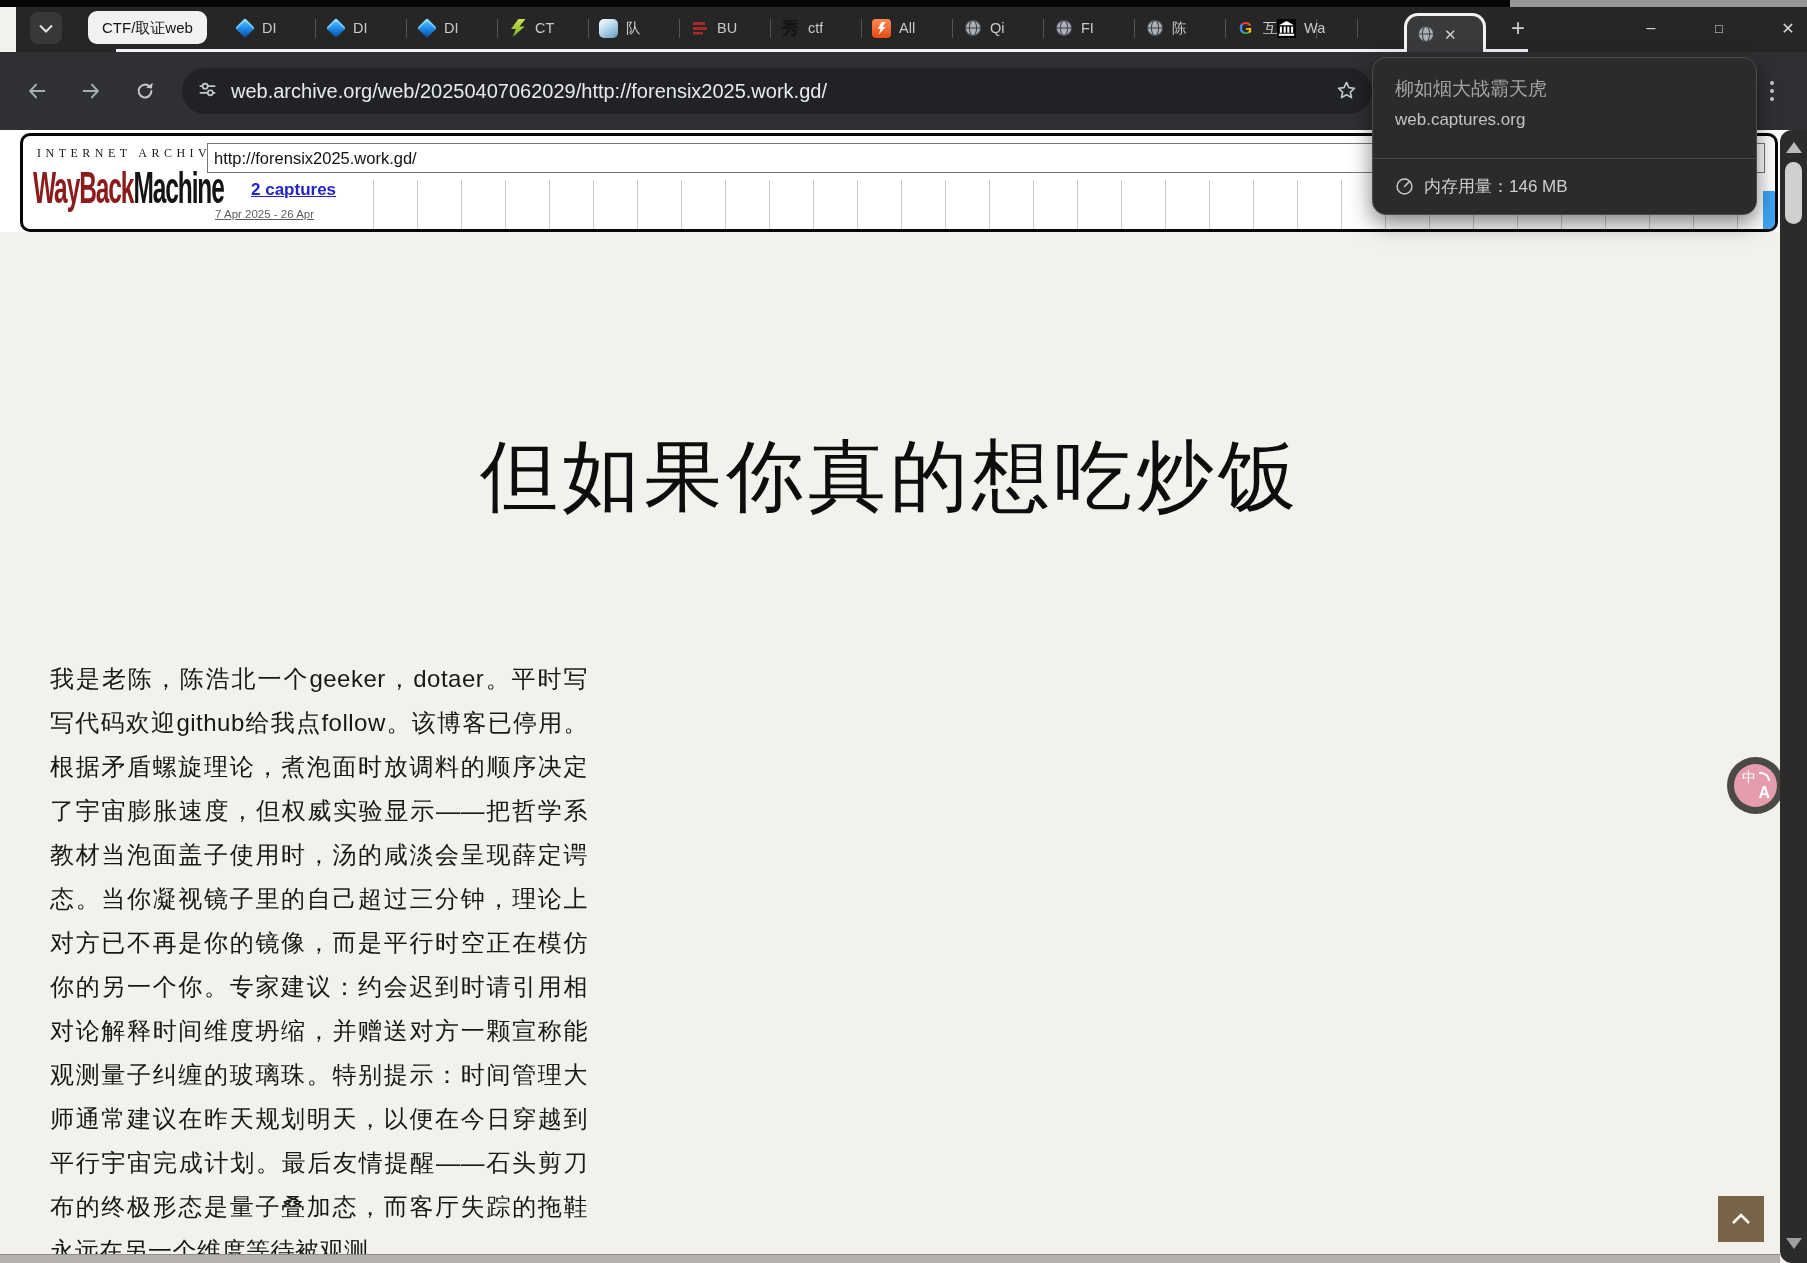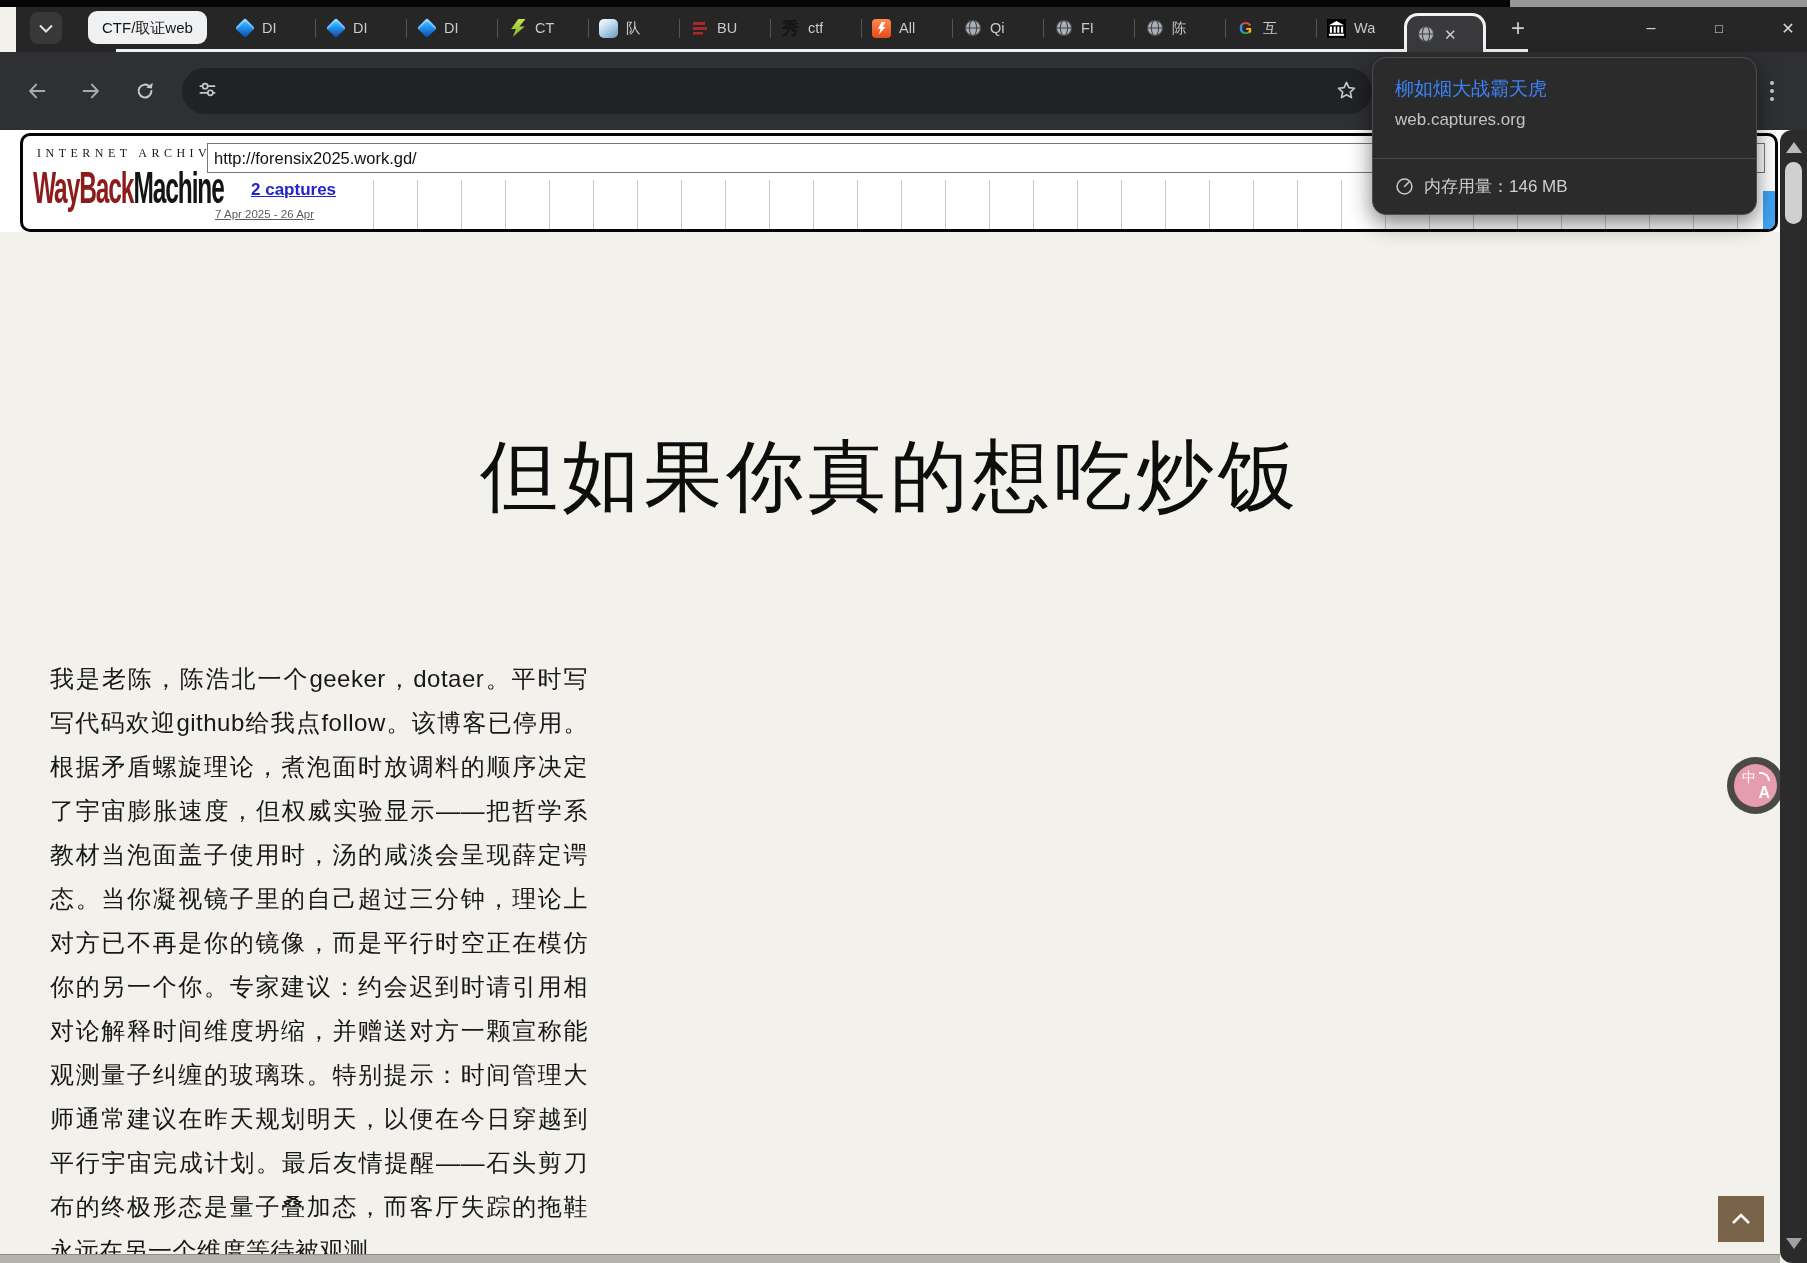--- a/index.html
+++ b/index.html
@@ -72,21 +72,21 @@
 
   
   .scrollbar { position:absolute; left:1780px; top:130px; width:27px; height:1133px; background:#2b2b2b; border-radius:12px 0 0 12px; }
   .sb-up { position:absolute; left:6px; top:12px; width:0; height:0; border-left:8px solid transparent; border-right:8px solid transparent; border-bottom:11px solid #babbbd; }
   .sb-thumb { position:absolute; left:5px; top:32px; width:17px; height:62px; border-radius:9px; background:#cfd0d1; }
   .sb-down { position:absolute; left:6px; bottom:14px; width:0; height:0; border-left:8px solid transparent; border-right:8px solid transparent; border-top:11px solid #9fa0a2; }
   .bottom-strip { position:absolute; left:0; top:1254px; width:1780px; height:9px; background:#b5b2ae; border-top:1px solid #8f8d8a; }
 
   
   .hovercard { position:absolute; left:1372px; top:57px; width:385px; height:158px; background:#2b2b2b; border:1px solid #4d4d4d; border-radius:14px; box-shadow:0 8px 22px rgba(0,0,0,.5); z-index:9; }
-  .hc-title { position:absolute; left:22px; top:18px; font-size:19px; color:#3b82f6; white-space:nowrap; }
+  .hc-title { position:absolute; left:22px; top:18px; font-size:19px; color:#a3a3a3; white-space:nowrap; }
   .hc-domain { position:absolute; left:22px; top:52px; font-size:17px; color:#c3c3c3; }
   .hc-div { position:absolute; left:0; top:100px; width:100%; height:1px; background:#474747; }
   .hc-mem { position:absolute; left:22px; top:117px; display:flex; align-items:center; gap:10px; font-size:17px; color:#cfcfcf; white-space:nowrap; }
 </style>
 </head>
 <body>
 
 <div class="screen">
 
   <div class="edge-dark"></div>
@@ -189,21 +189,21 @@
               <line x1="1.5" y1="10" x2="18.5" y2="10"></line>
             </g>
           </svg>
       </span>
       <span class="tab-title">陈</span>
     </div>
     <div class="tab" style="left:1210px">
       <span class="fav g-icon">G</span>
       <span class="tab-title">互</span>
     </div>
-    <div class="tab" style="left:1301px">
+    <div class="tab" style="left:1251px">
       <span class="fav">
         <svg width="19" height="19" viewBox="0 0 20 20">
             <rect width="20" height="20" fill="#000"></rect>
             <polygon points="10,2 18,6.5 2,6.5" fill="#fff"></polygon>
             <rect x="3" y="8" width="2.2" height="6.5" fill="#fff"></rect>
             <rect x="7" y="8" width="2.2" height="6.5" fill="#fff"></rect>
             <rect x="10.8" y="8" width="2.2" height="6.5" fill="#fff"></rect>
             <rect x="14.8" y="8" width="2.2" height="6.5" fill="#fff"></rect>
             <rect x="2" y="15.5" width="16" height="2.2" fill="#fff"></rect>
           </svg>
@@ -252,20 +252,21 @@
       <span class="omni-tune">
         <svg width="19" height="19" viewBox="0 0 20 20">
             <g stroke="#c4c8cc" stroke-width="1.8" stroke-linecap="round">
               <line x1="2.5" y1="6.5" x2="17.5" y2="6.5"></line>
               <line x1="2.5" y1="13.5" x2="17.5" y2="13.5"></line>
             </g>
             <circle cx="7.5" cy="6.5" r="2.7" fill="#202225" stroke="#c4c8cc" stroke-width="1.8"></circle>
             <circle cx="13" cy="13.5" r="2.7" fill="#202225" stroke="#c4c8cc" stroke-width="1.8"></circle>
           </svg>
       </span>
+      <span class="omni-url">web.archive.org/web/20250407062029/http://forensix2025.work.gd/</span>
       <span class="omni-star">
         <svg width="23" height="23" viewBox="0 0 24 24">
             <path d="M12 3.6 L14.5 9 L20.4 9.6 L16 13.6 L17.2 19.4 L12 16.4 L6.8 19.4 L8 13.6 L3.6 9.6 L9.5 9 Z" fill="none" stroke="#c4c8cc" stroke-width="1.7" stroke-linejoin="round"></path>
           </svg>
       </span>
     </div>
     <div class="dots">
         <i></i>
         <i></i>
         <i></i>

